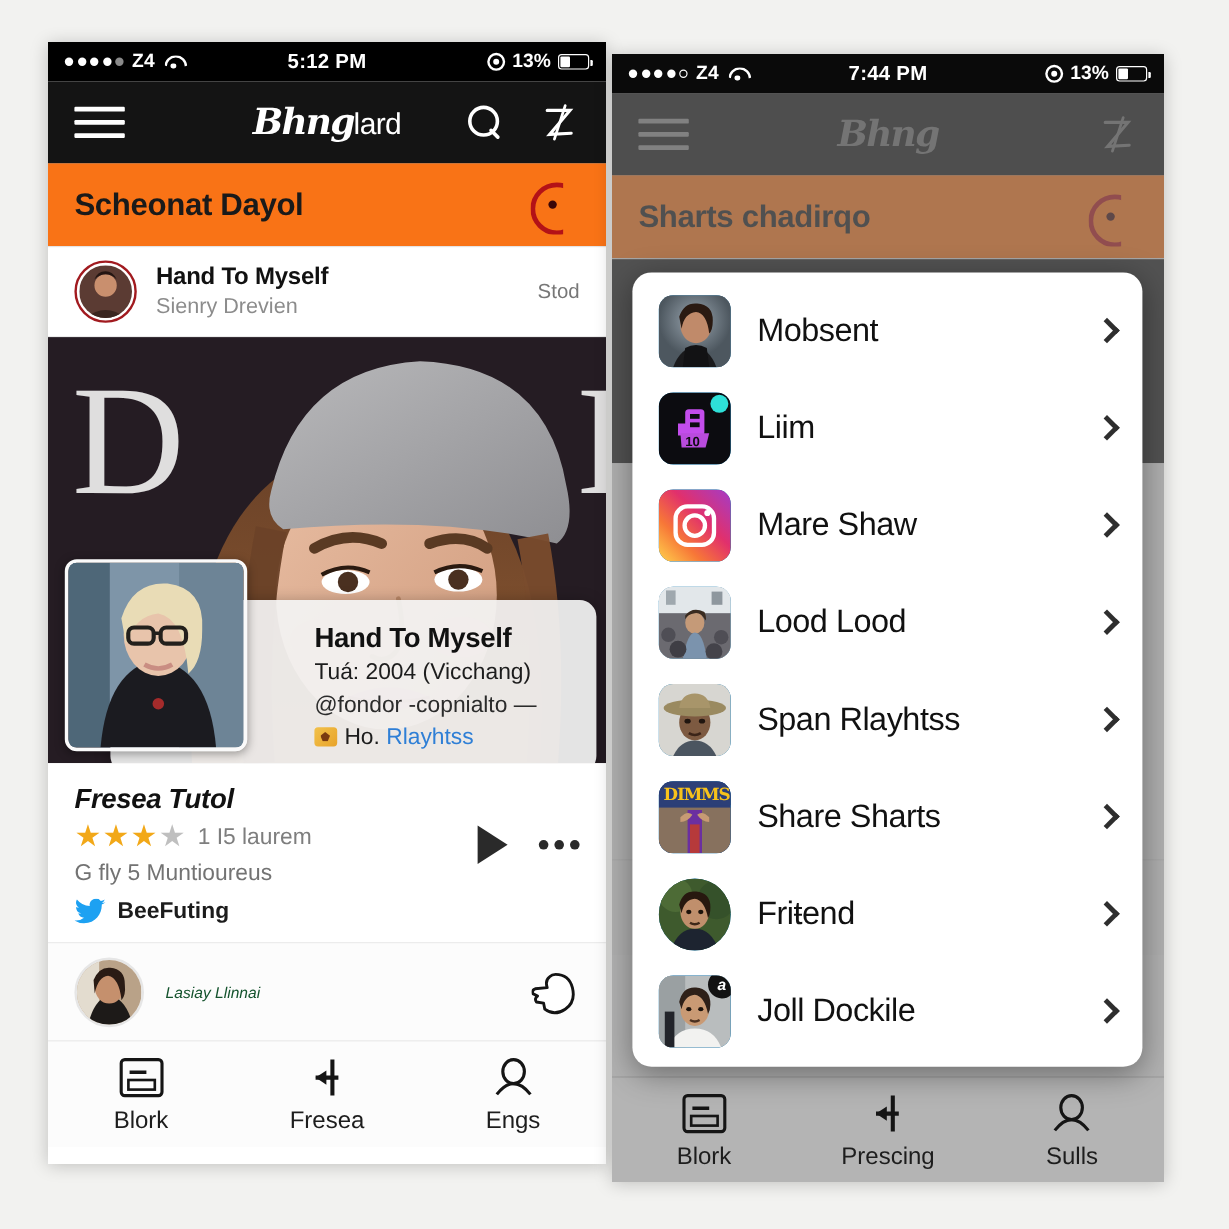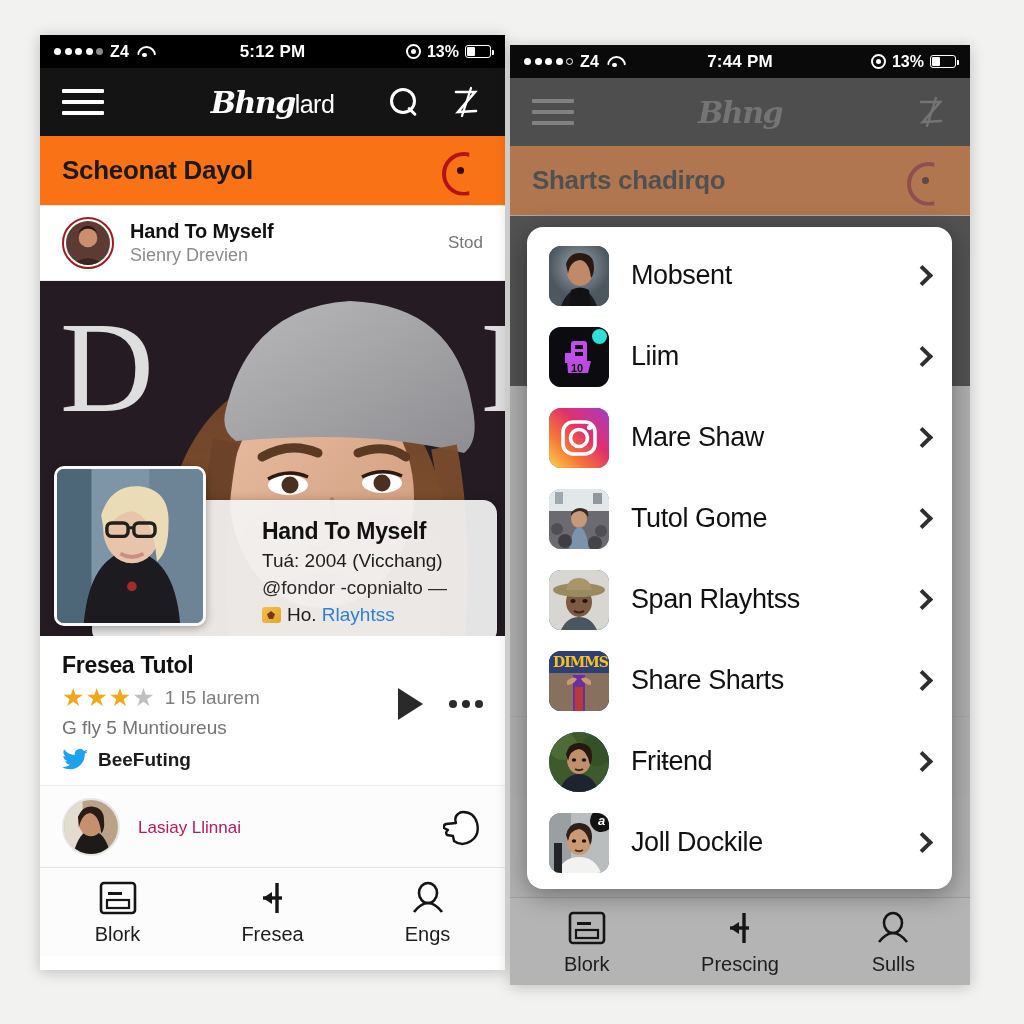--- a/index.html
+++ b/index.html
@@ -180,21 +180,21 @@
   }
   .thumb-float {
     position: absolute; left: 14px; bottom: 10px;
     width: 152px; height: 160px; border-radius: 10px; overflow: hidden;
     border: 3px solid #fafafa; box-shadow: 0 2px 8px rgba(0,0,0,.35);
     z-index: 3;
   }
 
   
   .meta { padding: 16px 22px 14px; background: #fff; border-bottom: 1px solid #ececec; position: relative; }
-  .meta-title { font-size: 23px; font-weight: bold; color: #111; letter-spacing: -.3px; }
+  .meta-title { font-size: 23px; font-weight: bold; color: #111; letter-spacing: -.3px; font-style: italic; }
   .stars-row { display: flex; align-items: center; gap: 10px; margin-top: 6px; }
   .stars { display: flex; gap: 1px; font-size: 25px; line-height: 1; }
   .star-on { color: #f2a818; }
   .star-off { color: #bfbfbf; }
   .stars-label { font-size: 19px; color: #7e7e7e; }
   .meta-sub { font-size: 19px; color: #737373; margin-top: 7px; }
   .tw-row { display: flex; align-items: center; gap: 10px; margin-top: 10px; }
   .tw-bird { width: 26px; height: 22px; }
   .tw-label { font-size: 19px; font-weight: bold; color: #1c1c1c; }
   .meta-actions {
@@ -213,21 +213,21 @@
   
   .person-row {
     height: 82px; display: flex; align-items: center; gap: 18px;
     padding: 0 22px; background: #fcfcfc; border-bottom: 1px solid #e4e4e4;
   }
   .person-av {
     width: 58px; height: 58px; border-radius: 50%; overflow: hidden;
     border: 2px solid #e6e6e6; flex: none;
   }
   .person-name { font-size: 23px; font-weight: bold; color: #111; letter-spacing: -.3px; }
-  .person-sub { font-size: 17px; color: #be185d; margin-top: 2px; }
+  .person-sub { font-size: 13px; color: #14532d; margin-top: 2px; font-style: italic; }
   .hand-icon { margin-left: auto; width: 40px; height: 40px; cursor: pointer; }
 
   
   .tabbar {
     height: 88px; background: #fcfcfc; display: flex; align-items: center;
   }
   .tab { flex: 1; text-align: center; cursor: pointer; }
   .tab .ticon { height: 40px; display: flex; align-items: center; justify-content: center; }
   .tab .tlabel { font-size: 20px; color: #1d1d1d; margin-top: 5px; }
   .scrim-under { position: absolute; left:0; right:0; top:33px; bottom:0; background: rgba(120,120,120,.58); z-index: 5; }
@@ -644,21 +644,21 @@
             <rect y="22" width="60" height="38" fill="#6b6a70"></rect>
             <ellipse cx="30" cy="30" rx="8" ry="9" fill="#c59a78"></ellipse>
             <path d="M22 24 q6 -8 16 -3 q2 4 1 7 q-4 -7 -9 -6 q-6 1 -8 5z" fill="#3a2b20"></path>
             <path d="M20 60 q4 -22 10 -22 q7 0 10 22z" fill="#7b93ad"></path>
             <circle cx="8" cy="40" r="6" fill="#4f4e55"></circle>
             <circle cx="52" cy="42" r="6" fill="#4f4e55"></circle>
             <circle cx="16" cy="52" r="7" fill="#3f3e45"></circle>
             <circle cx="46" cy="54" r="7" fill="#44434a"></circle>
           </svg>
         </div>
-        <span class="si-label">Tutol Gome</span>
+        <span class="si-label">Lood Lood</span>
         <span class="chev"></span>
       </div>
 
       <div class="sheet-item">
         <div class="si-icon">
           <svg class="ph" viewBox="0 0 60 60" preserveAspectRatio="xMidYMid slice">
             <rect width="60" height="60" fill="#d7d6d1"></rect>
             <ellipse cx="30" cy="32" rx="13" ry="15" fill="#7d5a41"></ellipse>
             <ellipse cx="30" cy="20" rx="26" ry="7" fill="#9a8a60"></ellipse>
             <path d="M17 20 q2 -12 13 -12 q11 0 13 12z" fill="#a8956a"></path>

